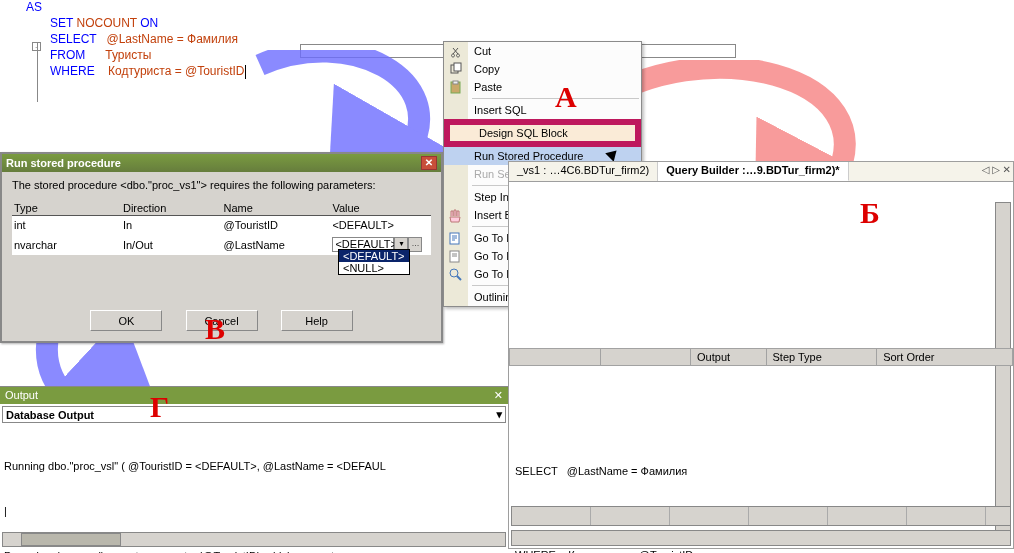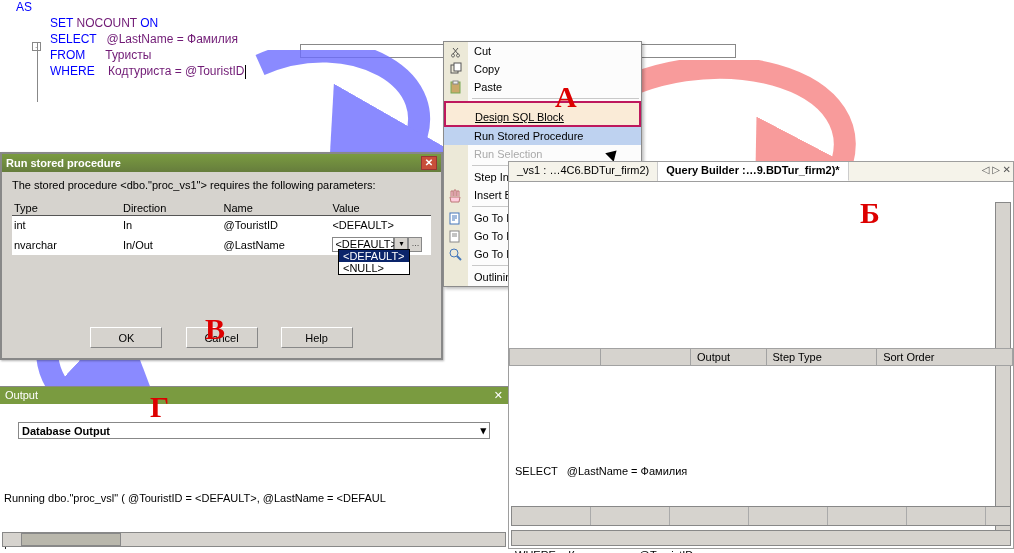--- a/index.html
+++ b/index.html
@@ -2,49 +2,49 @@
 <html><head>
 <meta charset="utf-8">
 <style>
   * { box-sizing: border-box; font-family: "Segoe UI", Tahoma, sans-serif; }
   body { margin: 0; width: 1014px; height: 553px; position: relative; background: #fff; font-size: 11px; overflow: hidden; }
 
   
   .code-editor { position: absolute; left: 0; top: 0; width: 1014px; height: 160px; }
   .code-line { font-family: "Courier New", monospace; font-size: 12px; line-height: 15px; white-space: pre; }
   .kw { color: #0000ff; }
-  .plain { color: #701a75; }
-  .code-indent1 { padding-left: 16px; }
+  .plain { color: #c2410c; }
+  .code-indent1 { padding-left: 26px; }
   .code-indent2 { padding-left: 50px; }
   .outline-box { position: absolute; border: 1px solid #888; }
   .collapse-box { position: absolute; width: 9px; height: 9px; border: 1px solid #888; background: #fff; font-size: 7px; line-height: 7px; text-align: center; color: #888; }
   .cursor-line { display: inline-block; border-right: 1px solid #000; height: 14px; vertical-align: middle; }
 
   
   .dialog { position: absolute; left: 0; top: 152px; width: 443px; background: #d6d3ce; border: 2px solid #888; box-shadow: 1px 1px 2px rgba(0,0,0,.3); }
   .dlg-title { background: linear-gradient(#7a9b40,#667d3d); color: #fff; padding: 2px 4px; display: flex; justify-content: space-between; align-items: center; font-size: 11px; font-weight: bold; }
   .dlg-close { width: 16px; height: 14px; background: #c84f3a; border: 1px solid #933; color: #fff; font-size: 10px; line-height: 11px; text-align: center; cursor: pointer; }
   .dlg-body { padding: 7px 10px 10px; }
   .dlg-msg { margin-bottom: 10px; }
-  .tbl { width: 100%; border-collapse: collapse; margin-bottom: 72px; }
+  .tbl { width: 100%; border-collapse: collapse; margin-bottom: 55px; }
   .tbl th { text-align: left; font-weight: normal; border-bottom: 1px solid #555; padding: 1px 2px; }
   .tbl td { padding: 3px 2px; background: #fff; }
   .combo { width: 62px; border: 1px solid #888; background: #fff; display: inline-block; padding: 0 2px; height: 15px; line-height: 13px; }
   .combo-arrow { display: inline-block; width: 14px; height: 15px; background: #d6d3ce; border: 1px solid #888; text-align: center; line-height: 12px; font-size: 8px; vertical-align: top; }
   .combo-list { position: absolute; left: 336px; top: 95px; background: #fff; border: 1px solid #000; font-family: inherit; font-size: 11px; }
   .combo-list div { padding: 0 4px; }
   .combo-sel { background: #0a246a; color: #fff; }
   .dlg-btns { text-align: center; }
   .dlg-btns button { width: 72px; height: 21px; margin: 0 10px; background: #d6d3ce; border: 1px solid #888; border-top-color: #fff; border-left-color: #fff; cursor: pointer; font-size: 11px; }
 
   
   .menu { position: absolute; background: #fcfcfc; border: 1px solid #8b8b8b; box-shadow: 2px 2px 3px rgba(0,0,0,.25); font-size: 11px; }
   .menu-gutter { position: absolute; left: 0; top: 0; bottom: 0; width: 24px; background: #ece9d8; }
   .menu-item { position: relative; padding: 3px 34px 3px 30px; white-space: nowrap; min-width: 150px; }
-  .menu-item.hover { background: #c0d4f0; border: 2px solid #be185d; padding: 8px 21px 2px 29px; text-decoration: underline; }
+  .menu-item.hover { background: #c0d4f0; border: 6px solid #be185d; padding: 2px 21px 2px 29px; }
   .menu-item.highl { background: #faebd7; }
   .menu-item.disabled { color: #aaa; }
   .menu-sep { height: 1px; background: #c9c9c9; margin: 2px 2px 2px 28px; }
   .menu-icon { position: absolute; left: 4px; top: 2px; width: 16px; height: 16px; }
   .sub-arrow::after { content: "▸"; position: absolute; right: 5px; top: 2px; font-size: 10px; }
   .excl { color: #c00; font-weight: bold; font-size: 14px; position: absolute; left: 7px; top: 0; }
 
   
   .qb { position: absolute; left: 508px; top: 161px; width: 506px; height: 388px; background: #fff; border: 1px solid #9e9e9e; }
   .qb-tabs { display: flex; height: 20px; background: #f5f3ea; border-bottom: 1px solid #9e9e9e; }
@@ -56,21 +56,21 @@
   .qb-grid th { background: #d6d3ce; font-weight: normal; text-align: left; padding: 2px 6px; border: 1px solid #a2a2a2; font-size: 11px; }
   .qb-grid table { border-collapse: collapse; width: 100%; }
   .qb-sql { position: absolute; top: 248px; left: 0; right: 0; padding: 6px; font-family: "Courier New", monospace; font-size: 11px; line-height: 14px; white-space: pre; }
   .qb-bottom { position: absolute; bottom: 24px; left: 2px; right: 2px; height: 20px; background: #d6d3ce; border: 1px solid #888; }
   .qb-scroll { position: absolute; bottom: 4px; left: 2px; right: 2px; height: 16px; background: #d6d3ce; border: 1px solid #888; }
   .qb-vscroll { position: absolute; right: 2px; top: 20px; width: 16px; bottom: 4px; background: #d6d3ce; border: 1px solid #888; }
 
   
   .output-panel { position: absolute; left: 0; top: 386px; width: 508px; height: 163px; background: #fff; border-top: 1px solid #888; }
   .out-title { background: #7a9b40; color: #fff; padding: 2px 5px; font-size: 11px; display: flex; justify-content: space-between; }
-  .out-combo { background: #fff; border: 1px solid #888; margin: 18px; padding: 1px 3px; display: flex; justify-content: space-between; align-items: center; font-weight: bold; }
+  .out-combo { background: #fff; border: 1px solid #888; margin: 2px; padding: 1px 3px; display: flex; justify-content: space-between; align-items: center; font-weight: bold; }
   .out-text { font-family: "Courier New", monospace; font-size: 11px; padding: 4px; line-height: 15px; white-space: pre; overflow: hidden; }
   .out-scroll { position: absolute; bottom: 2px; left: 2px; right: 2px; height: 15px; background: #d6d3ce; border: 1px solid #888; }
   .out-thumb { position: absolute; left: 18px; top: 0; width: 100px; height: 13px; background: #b9b7ac; border: 1px solid #888; }
 
   
   .annot { position: absolute; color: #d00; font-weight: bold; font-size: 30px; font-family: "Times New Roman", serif; pointer-events: none; }
 
   
   .arrow-svg { position: absolute; pointer-events: none; }
   .cursor-ptr { position: absolute; width: 12px; height: 18px; pointer-events: none; }
@@ -168,20 +168,21 @@
       </svg><span>Cut</span></div>
   <div class="menu-item"><svg class="menu-icon">
         <rect x="3" y="3" width="7" height="8" fill="none" stroke="#555"></rect>
         <rect x="6" y="1" width="7" height="8" fill="#fff" stroke="#555"></rect>
       </svg><span>Copy</span></div>
   <div class="menu-item"><svg class="menu-icon">
         <rect x="3" y="2" width="9" height="11" fill="#c9a86a" stroke="#7a5"></rect>
         <rect x="5" y="1" width="5" height="3" fill="#eee" stroke="#888"></rect>
       </svg><span>Paste</span></div>
   <div class="menu-sep"></div>
+  <div class="menu-item"><span>Insert SQL</span></div>
   <div class="menu-item highl hover"><span>Design SQL Block</span></div>
   <div class="menu-item" style="background:#bed2f0;"><span>Run Stored Procedure</span></div>
   <div class="menu-item disabled"><span>Run Selection</span></div>
   <div class="menu-sep"></div>
   <div class="menu-item"><span>Step Into Stored Procedure</span></div>
   <div class="menu-item"><svg class="menu-icon">
         <path d="M3,8 L3,3 L5,3 L5,8 M6,8 L6,2 L8,2 L8,8 M9,8 L9,3 L11,3 L11,8 M2,9 L12,9 L11,14 L3,14 z" stroke="#b77" fill="#fcd"></path>
       </svg><span>Insert Breakpoint</span></div>
   <div class="menu-sep"></div>
   <div class="menu-item"><svg class="menu-icon">

